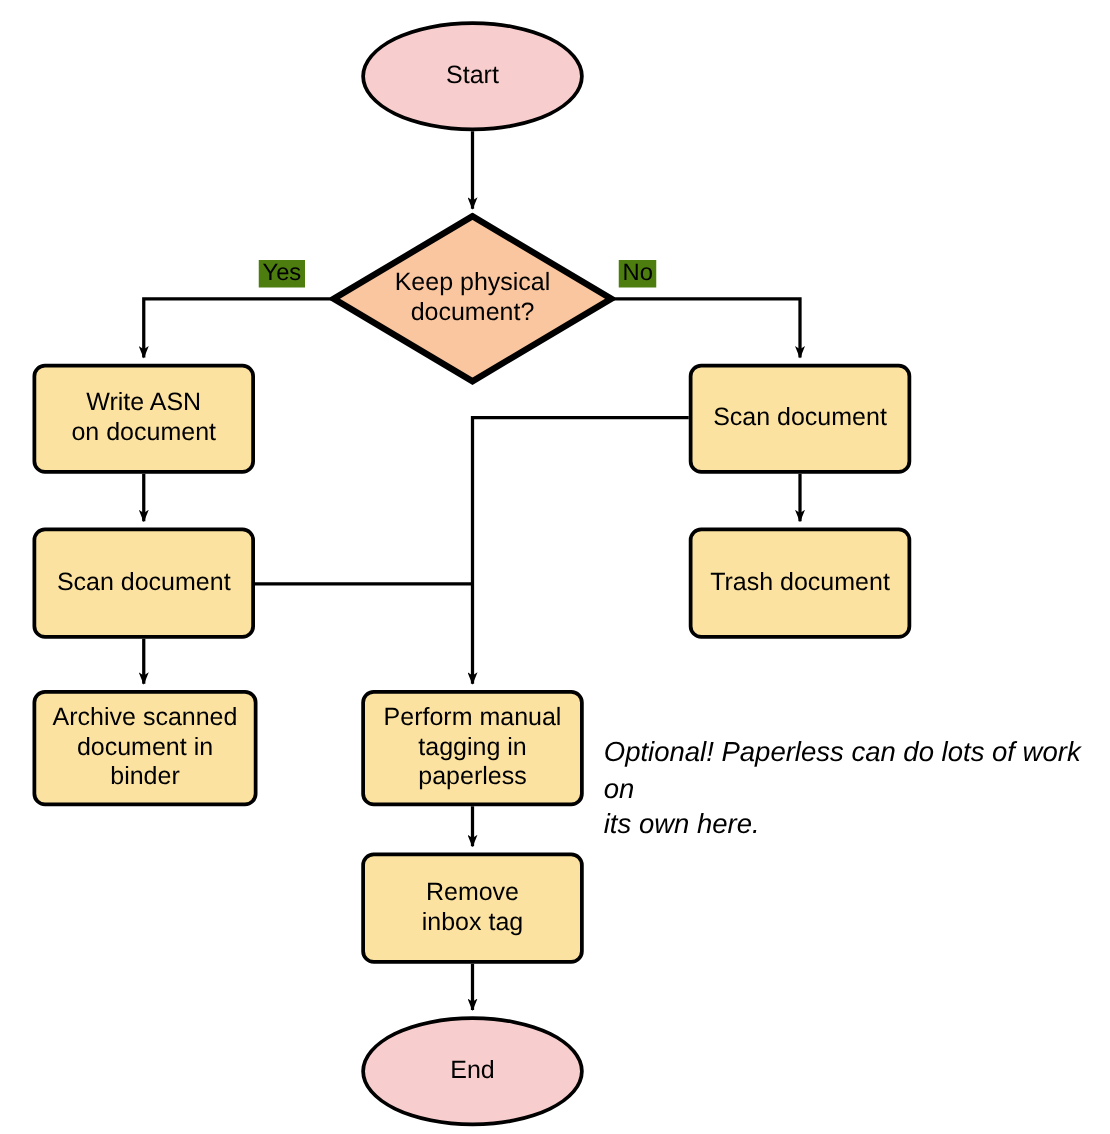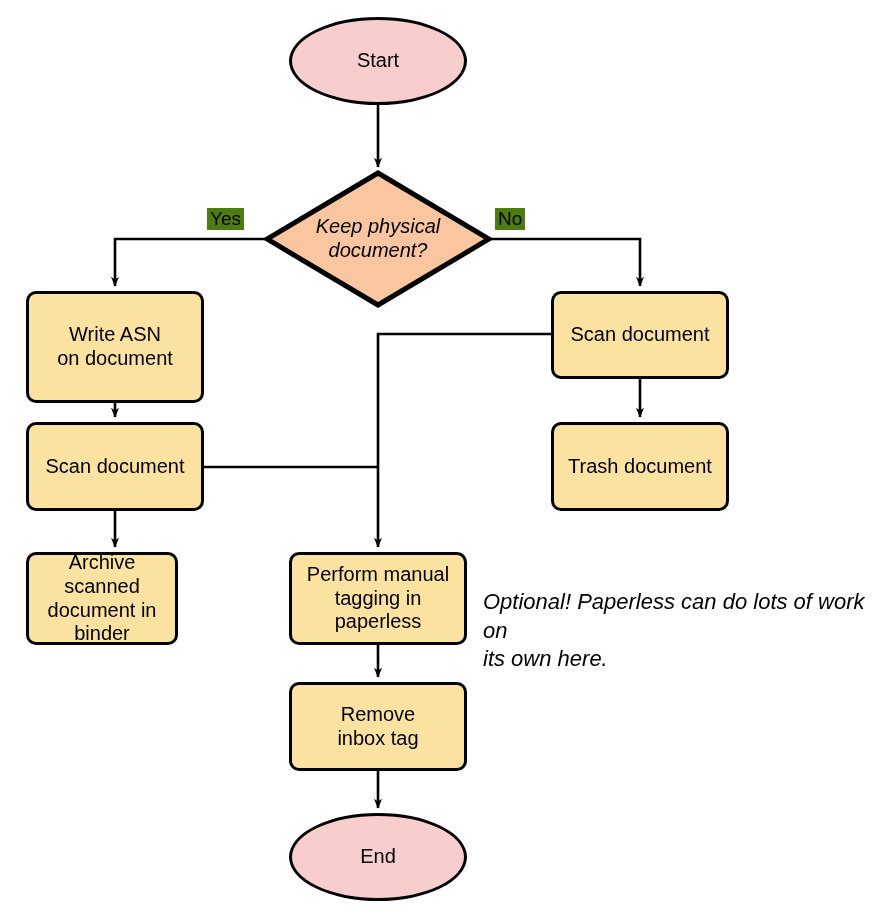--- a/index.html
+++ b/index.html
@@ -126,41 +126,41 @@
       <path d="M 378 645 L 378 677" marker-end="url(#arrowhead)"></path>
 
       <path d="M 378 771 L 378 808" marker-end="url(#arrowhead)"></path>
     </g>
   </svg>
 
   <div class="node terminator" style="left:289px; top:17px; width:178px; height:88px;">
     <span class="node-text">Start</span>
   </div>
 
-  <div class="decision-wrap" style="left:264px; top:170px; width:228px; height:138px;font-style:italic;">
+  <div class="decision-wrap" style="left:264px; top:170px; width:228px; height:138px;">
     <svg width="228" height="138" viewBox="0 0 228 138">
       <polygon points="114,3 225,69 114,135 3,69" fill="#fac6a0" stroke="#000000" stroke-width="5" stroke-linejoin="miter"></polygon>
     </svg>
     <div class="decision-label">Keep physical
 document?</div>
   </div>
 
   <div class="edge-label" style="left:207px; top:208px;">Yes</div>
   <div class="edge-label" style="left:495px; top:208px;">No</div>
 
-  <div class="node process" style="left:26px; top:291px; width:178px; height:112px;">
+  <div class="node process" style="left:26px; top:291px; width:178px; height:88px;">
     <span class="node-text">Write ASN
 on document</span>
   </div>
 
   <div class="node process" style="left:26px; top:422px; width:178px; height:89px;">
     <span class="node-text">Scan document</span>
   </div>
 
-  <div class="node process" style="left:26px; top:552px; width:152px; height:93px;">
+  <div class="node process" style="left:26px; top:552px; width:180px; height:93px;">
     <span class="node-text">Archive scanned
 document in
 binder</span>
   </div>
 
   <div class="node process" style="left:551px; top:291px; width:178px; height:88px;">
     <span class="node-text">Scan document</span>
   </div>
 
   <div class="node process" style="left:551px; top:422px; width:178px; height:89px;">

